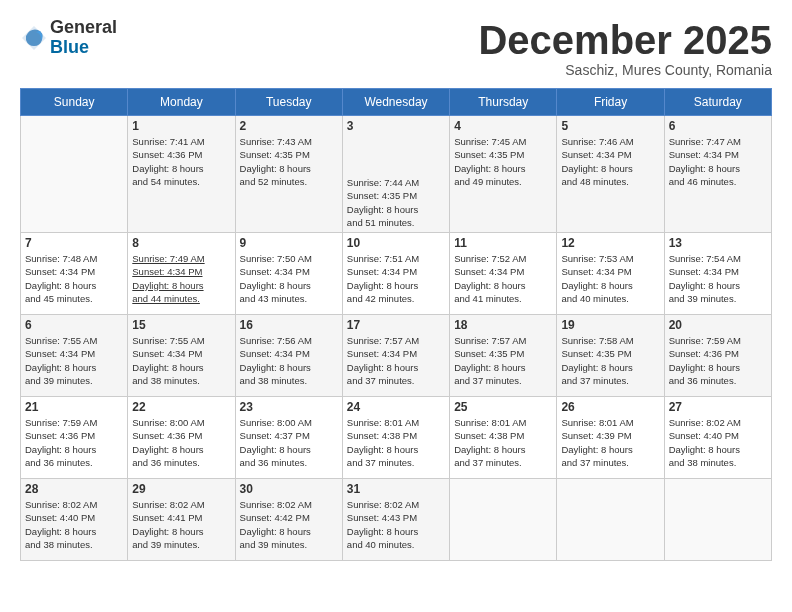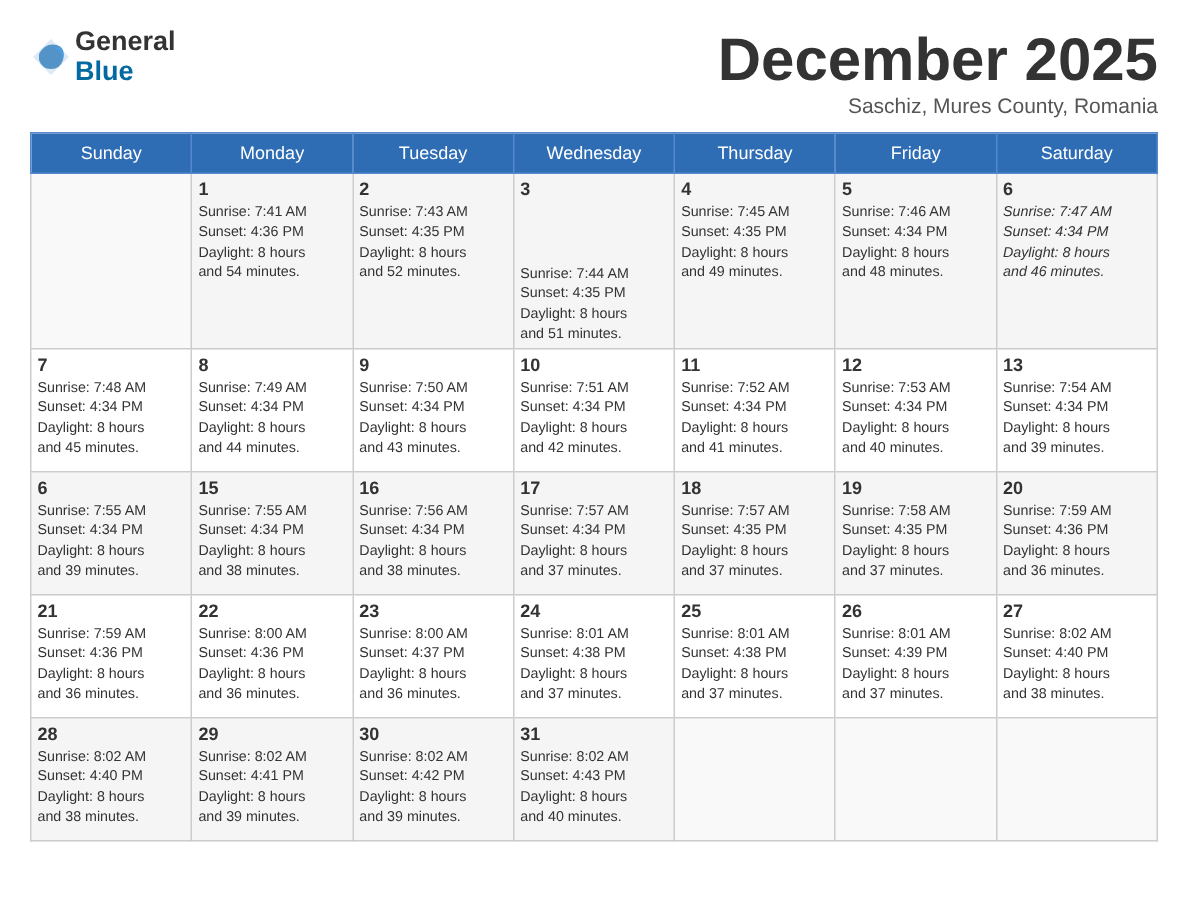--- a/index.html
+++ b/index.html
@@ -165,37 +165,37 @@
           </td>
           <td class="row-shade">
             <span class="day-num">5</span>
             <div class="day-info" style="white-space: pre-line;">Sunrise: 7:46 AM
 Sunset: 4:34 PM
 Daylight: 8 hours
 and 48 minutes.</div>
           </td>
           <td class="row-shade">
             <span class="day-num">6</span>
-            <div class="day-info" style="white-space: pre-line; font-style: italic;">Sunrise: 7:47 AM
+            <div class="day-info" style="white-space: pre-line;">Sunrise: 7:47 AM
 Sunset: 4:34 PM
 Daylight: 8 hours
 and 46 minutes.</div>
           </td>
         </tr>
         <tr>
           <td class="row-white">
             <span class="day-num">7</span>
             <div class="day-info" style="white-space: pre-line;">Sunrise: 7:48 AM
 Sunset: 4:34 PM
 Daylight: 8 hours
 and 45 minutes.</div>
           </td>
           <td class="row-white">
             <span class="day-num">8</span>
-            <div class="day-info" style="white-space: pre-line;">Sunrise: 7:49 AM
+            <div class="day-info" style="white-space: pre-line; text-decoration: underline;">Sunrise: 7:49 AM
 Sunset: 4:34 PM
 Daylight: 8 hours
 and 44 minutes.</div>
           </td>
           <td class="row-white">
             <span class="day-num">9</span>
             <div class="day-info" style="white-space: pre-line;">Sunrise: 7:50 AM
 Sunset: 4:34 PM
 Daylight: 8 hours
 and 43 minutes.</div>

